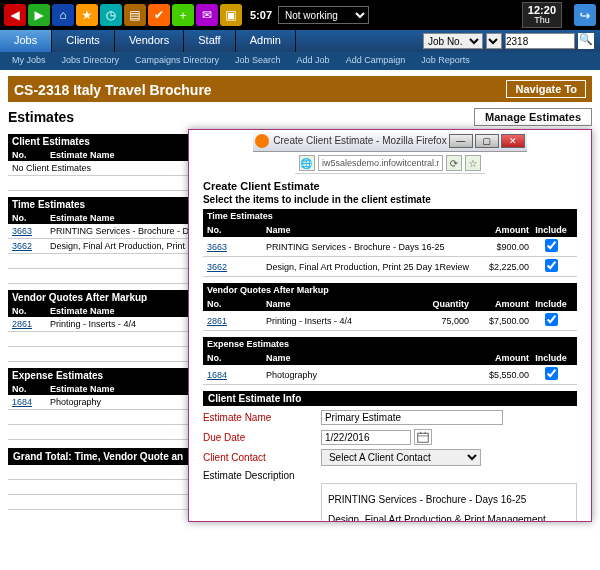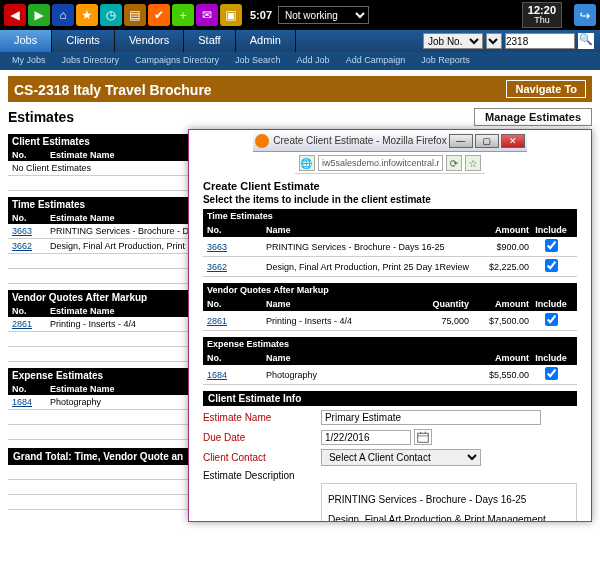--- a/index.html
+++ b/index.html
@@ -256,21 +256,21 @@
         <span class="dcol-no">1684</span>
         <span class="dcol-name">Photography</span>
         <span class="dcol-amt">$5,550.00</span>
         <span class="dcol-inc"><input type="checkbox" checked="" style=""></span>
       </div>
 
     <div class="info-hd">Client Estimate Info</div>
 
     <div class="frow">
         <span class="flabel">Estimate Name</span>
-        <input type="text" style="width: 220px;" value="Primary Estimate">
+        <input type="text" style="width: 182px;" value="Primary Estimate">
       </div>
     <div class="frow">
         <span class="flabel">Due Date</span>
         <input type="text" style="width: 90px;" value="1/22/2016">
         <span class="calicon">
           <svg viewBox="0 0 16 16">
             <rect x="1" y="3" width="14" height="12" fill="none" stroke="#555" stroke-width="1.2"></rect>
             <line x1="1" y1="6.5" x2="15" y2="6.5" stroke="#555" stroke-width="1"></line>
             <line x1="5" y1="1" x2="5" y2="4" stroke="#555" stroke-width="1.2"></line>
             <line x1="11" y1="1" x2="11" y2="4" stroke="#555" stroke-width="1.2"></line>

